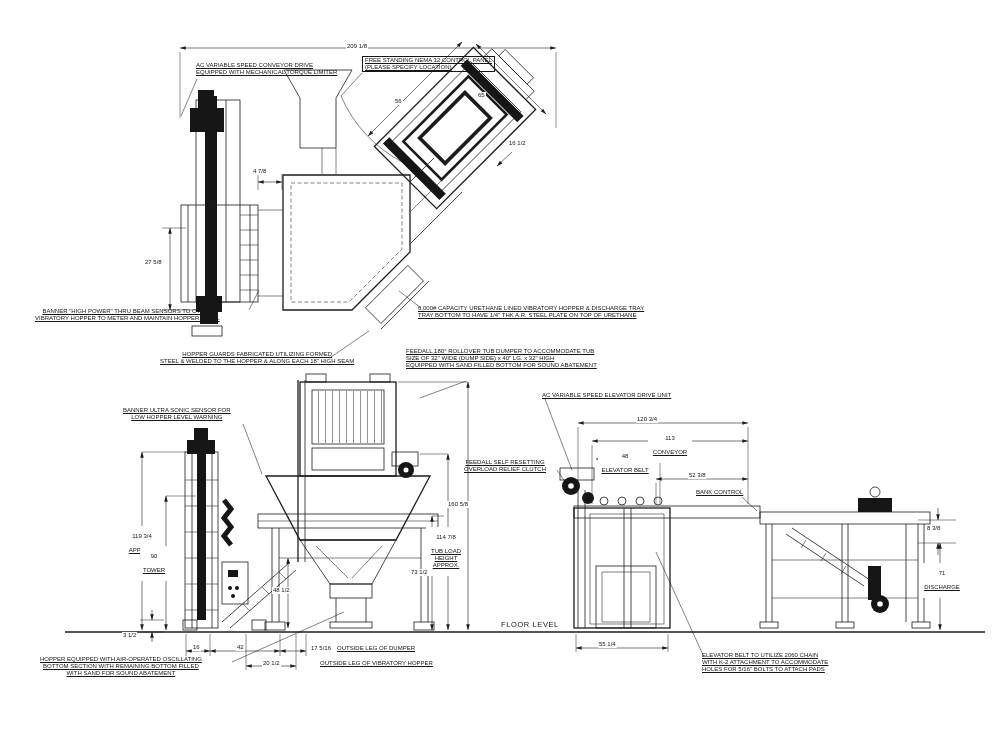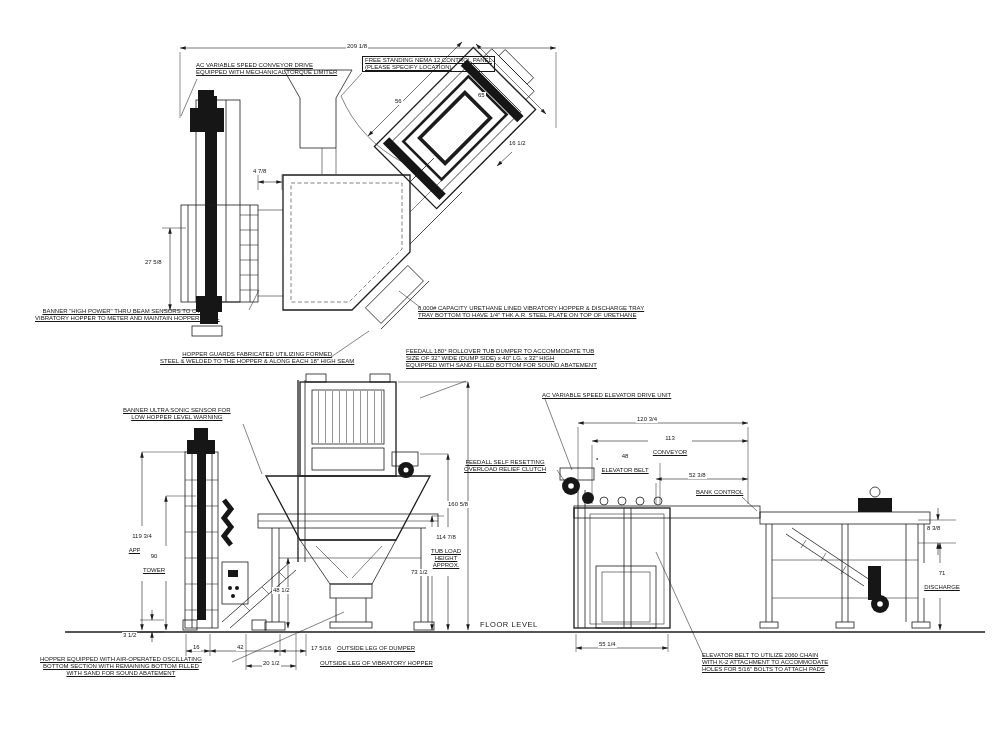--- a/index.html
+++ b/index.html
@@ -16,21 +16,21 @@
   .dim{fill:none;stroke:#1c1c1c;stroke-width:.6;marker-start:url(#arrow);marker-end:url(#arrow);}
   .dime{fill:none;stroke:#1c1c1c;stroke-width:.6;marker-end:url(#arrow);}
   .ext{fill:none;stroke:#1c1c1c;stroke-width:.5;}
   .blob{stroke:#161616;fill:none;stroke-width:5;}
   #arrow path{fill:#1c1c1c;}
   .lbl{position:absolute;font-size:6px;line-height:7px;white-space:pre-line;color:#161616;}
   .u{text-decoration:underline;text-underline-offset:1px;}
   .c{text-align:center;}
   .bg{background:#fff;padding:0 1px;}
   .boxed{border:.5px solid #161616;padding:0 2px;}
-  .fl{font-size:7.5px;letter-spacing:.6px;white-space:nowrap;}
+  .fl{font-size:7.5px;letter-spacing:.6px;white-space:nowrap;margin-left:21px;}
   .row{display:flex;gap:5px;white-space:nowrap;}
   .blk{display:block;}
 </style>
 </head>
 <body>
 
 <div id="canvas">
 
 <svg id="linework" width="1000" height="730" viewBox="0 0 1000 730">
   <defs>

